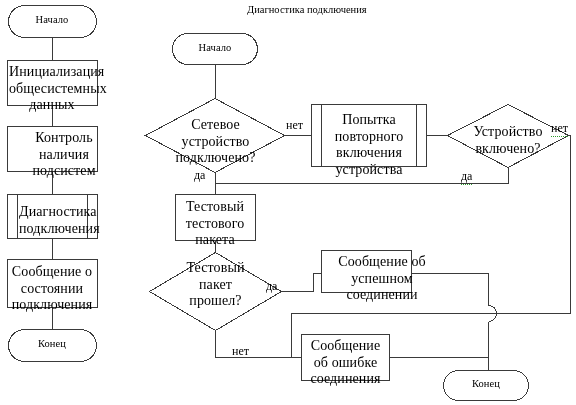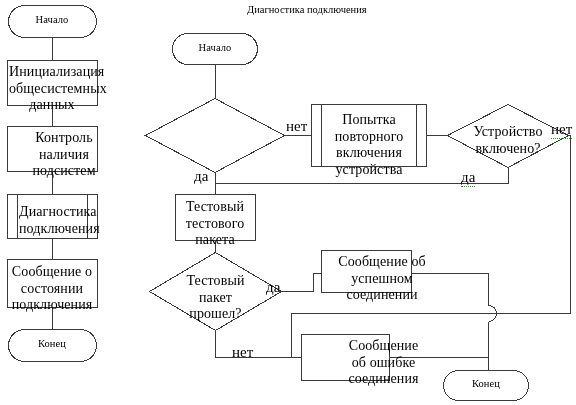--- a/index.html
+++ b/index.html
@@ -33,21 +33,21 @@
     text-align: center;
     line-height: 1.18;
     color: #000;
     letter-spacing: 0.1px;
     pointer-events: auto;
   }
   .sz11 { font-size: 10.5px; font-family: Liberation Serif, serif; }
   .sz10 { font-size: 14px; }
   .edge-label {
     position: absolute;
-    font-size: 15px;
+    font-size: 12px;
     color: #000;
     pointer-events: auto;
   }
   .spell {
     border-bottom: 1px dotted #2e9b2e;
     padding-bottom: 0px;
   }
   .title {
     position: absolute;
     font-size: 10.5px;
@@ -141,32 +141,33 @@
   <div class="node-label sz10" style="left:9px; top:130px; width:86px;padding-left:12px;">Контроль наличия подсистем</div>
 
   <div class="node-label sz10" style="left:19px; top:204px; width:67px;">Диагностика подключения</div>
 
   <div class="node-label sz10" style="left:9px; top:264px; width:86px;font-family:Liberation Serif, serif;">Сообщение о состоянии подключения</div>
 
   <div class="node-label sz11" style="left:8px; top:338px; width:88px;">Конец</div>
 
   <div class="node-label sz11" style="left:173px; top:42px; width:84px;">Начало</div>
 
+  <div class="node-label sz10" style="left:167px; top:117px; width:97px;">Сетевое устройство подключено?</div>
 
   <div class="node-label sz10" style="left:324px; top:112px; width:90px;">Попытка повторного включения устройства</div>
 
   <div class="node-label sz10" style="left:462px; top:124px; width:92px;">Устройство включено?</div>
 
   <div class="node-label sz10" style="left:177px; top:199px; width:76px;">Тестовый тестового пакета</div>
 
-  <div class="node-label sz10" style="left:173px; top:273px; width:85px;">Тестовый пакет прошел?</div>
+  <div class="node-label sz10" style="left:173px; top:260px; width:85px;">Тестовый пакет прошел?</div>
 
   <div class="node-label sz10" style="left:323px; top:254px; width:96px;margin-left:11px;">Сообщение об успешном соединении</div>
 
-  <div class="node-label sz10" style="left:303px; top:338px; width:85px;padding-left:38px;">Сообщение об ошибке соединения</div>
+  <div class="node-label sz10" style="left:303px; top:338px; width:85px;">Сообщение об ошибке соединения</div>
 
   <div class="node-label sz11" style="left:444px; top:378px; width:84px;">Конец</div>
 
   <div class="edge-label" style="left:286px; top:118px;">нет</div>
 
   <div class="edge-label" style="left:194px; top:168px;">да</div>
 
   <div class="edge-label spell" style="left:551px; top:121px;">нет</div>
 
   <div class="edge-label spell" style="left:461px; top:169px;">да</div>

